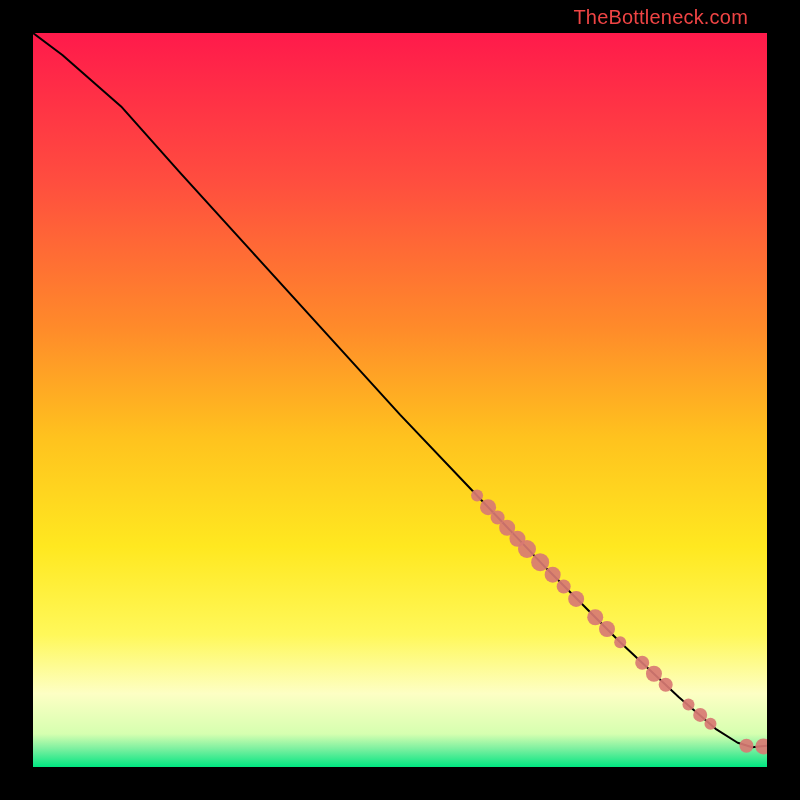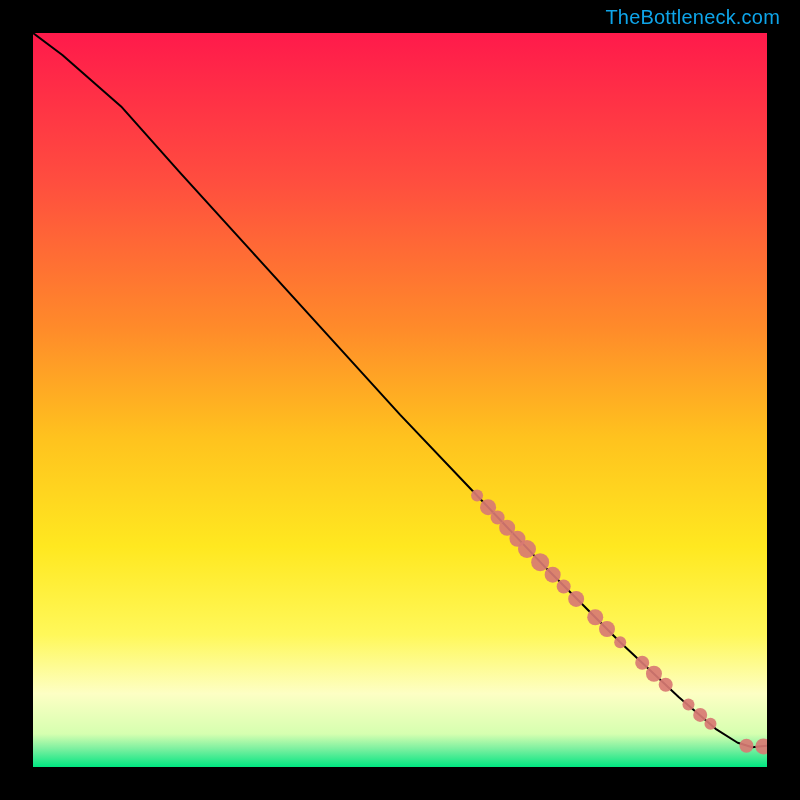--- a/index.html
+++ b/index.html
@@ -21,22 +21,22 @@
     position: absolute;
     left: 33px;
     top: 33px;
     width: 734px;
     height: 734px;
     
   }
   .attribution {
     position: absolute;
     top: 6px;
-    right: 20px;
-    color: #0ea5e9;
+    right: 52px;
+    color: #ef4444;
     font-size: 20px;
     letter-spacing: 0.2px;
     user-select: none;
   }
 </style>
 </head>
 <body>
 
 <div class="frame">
   <div class="attribution">TheBottleneck.com</div>

